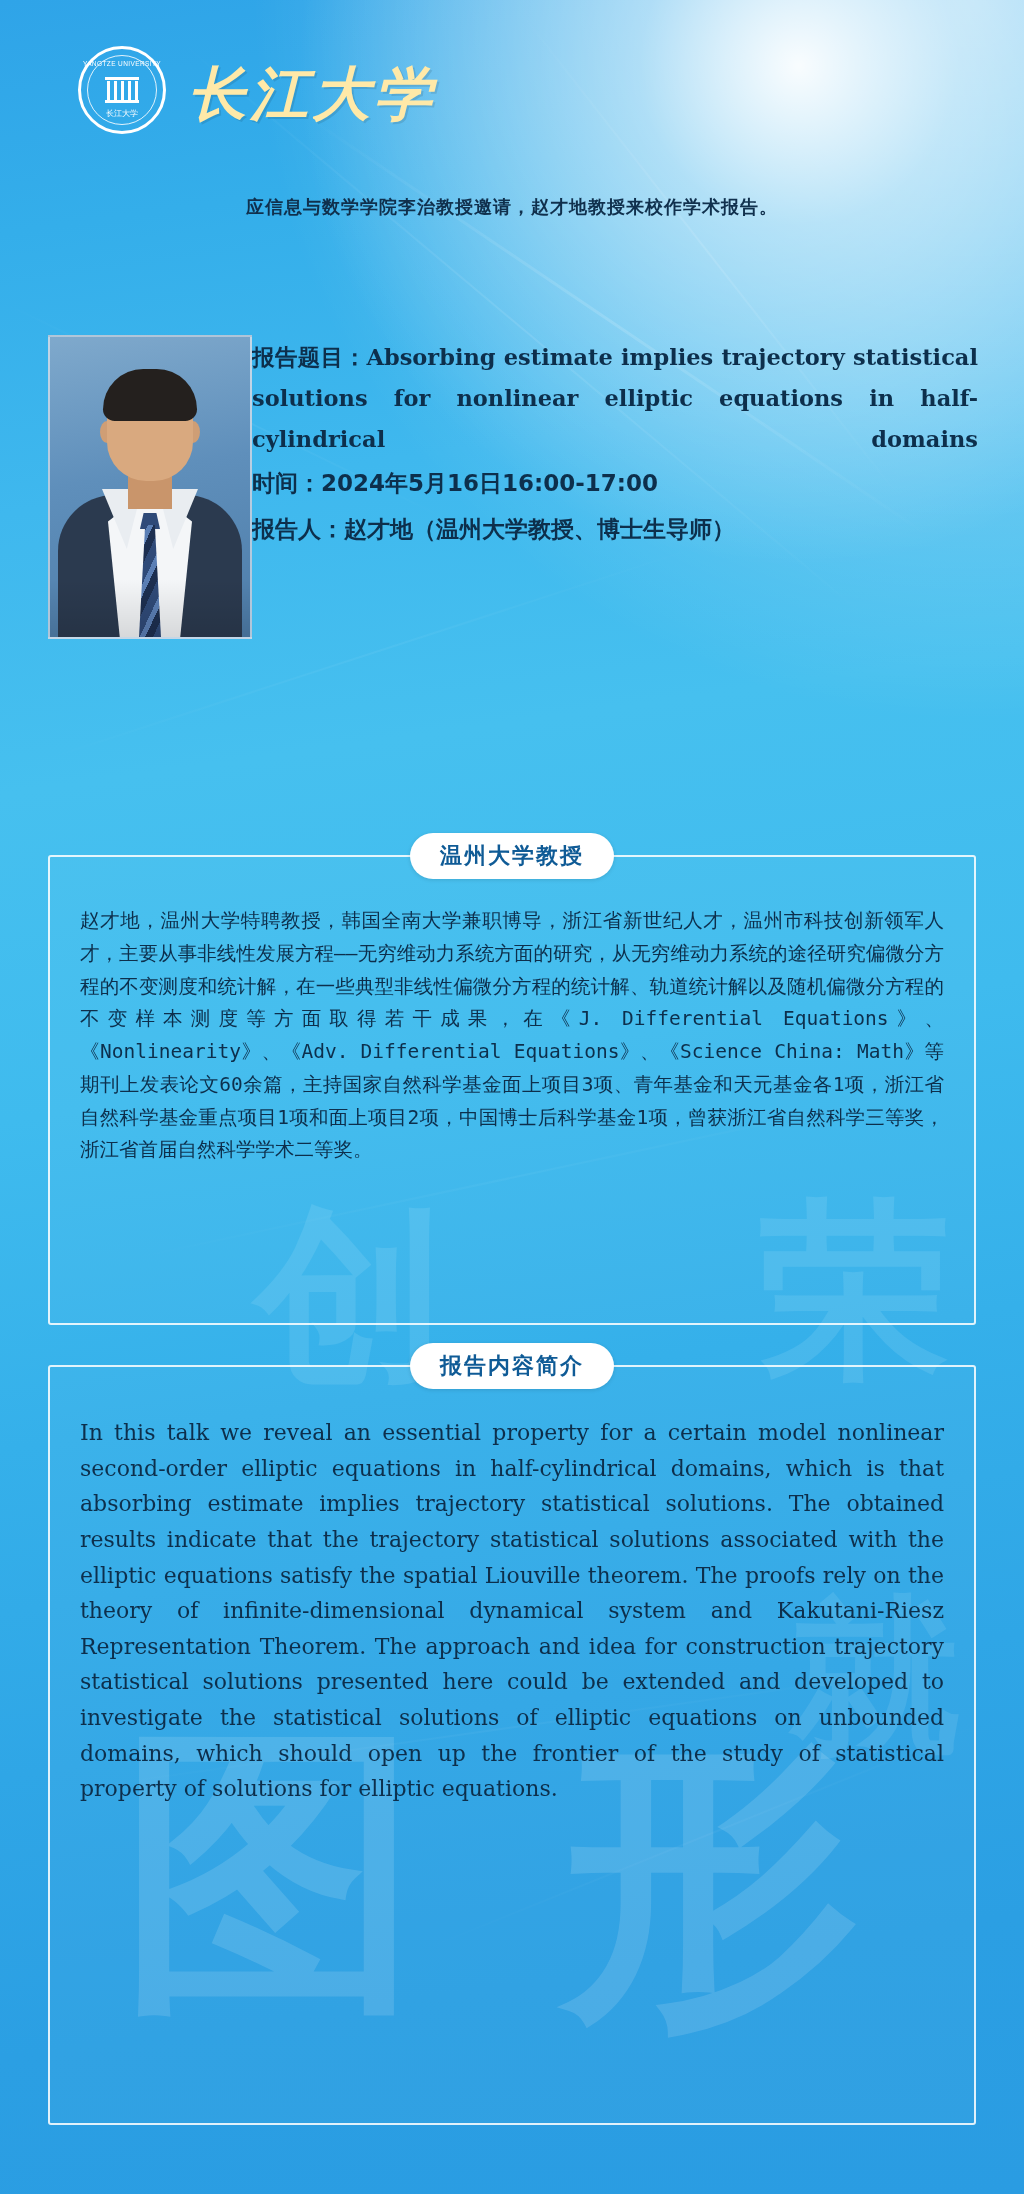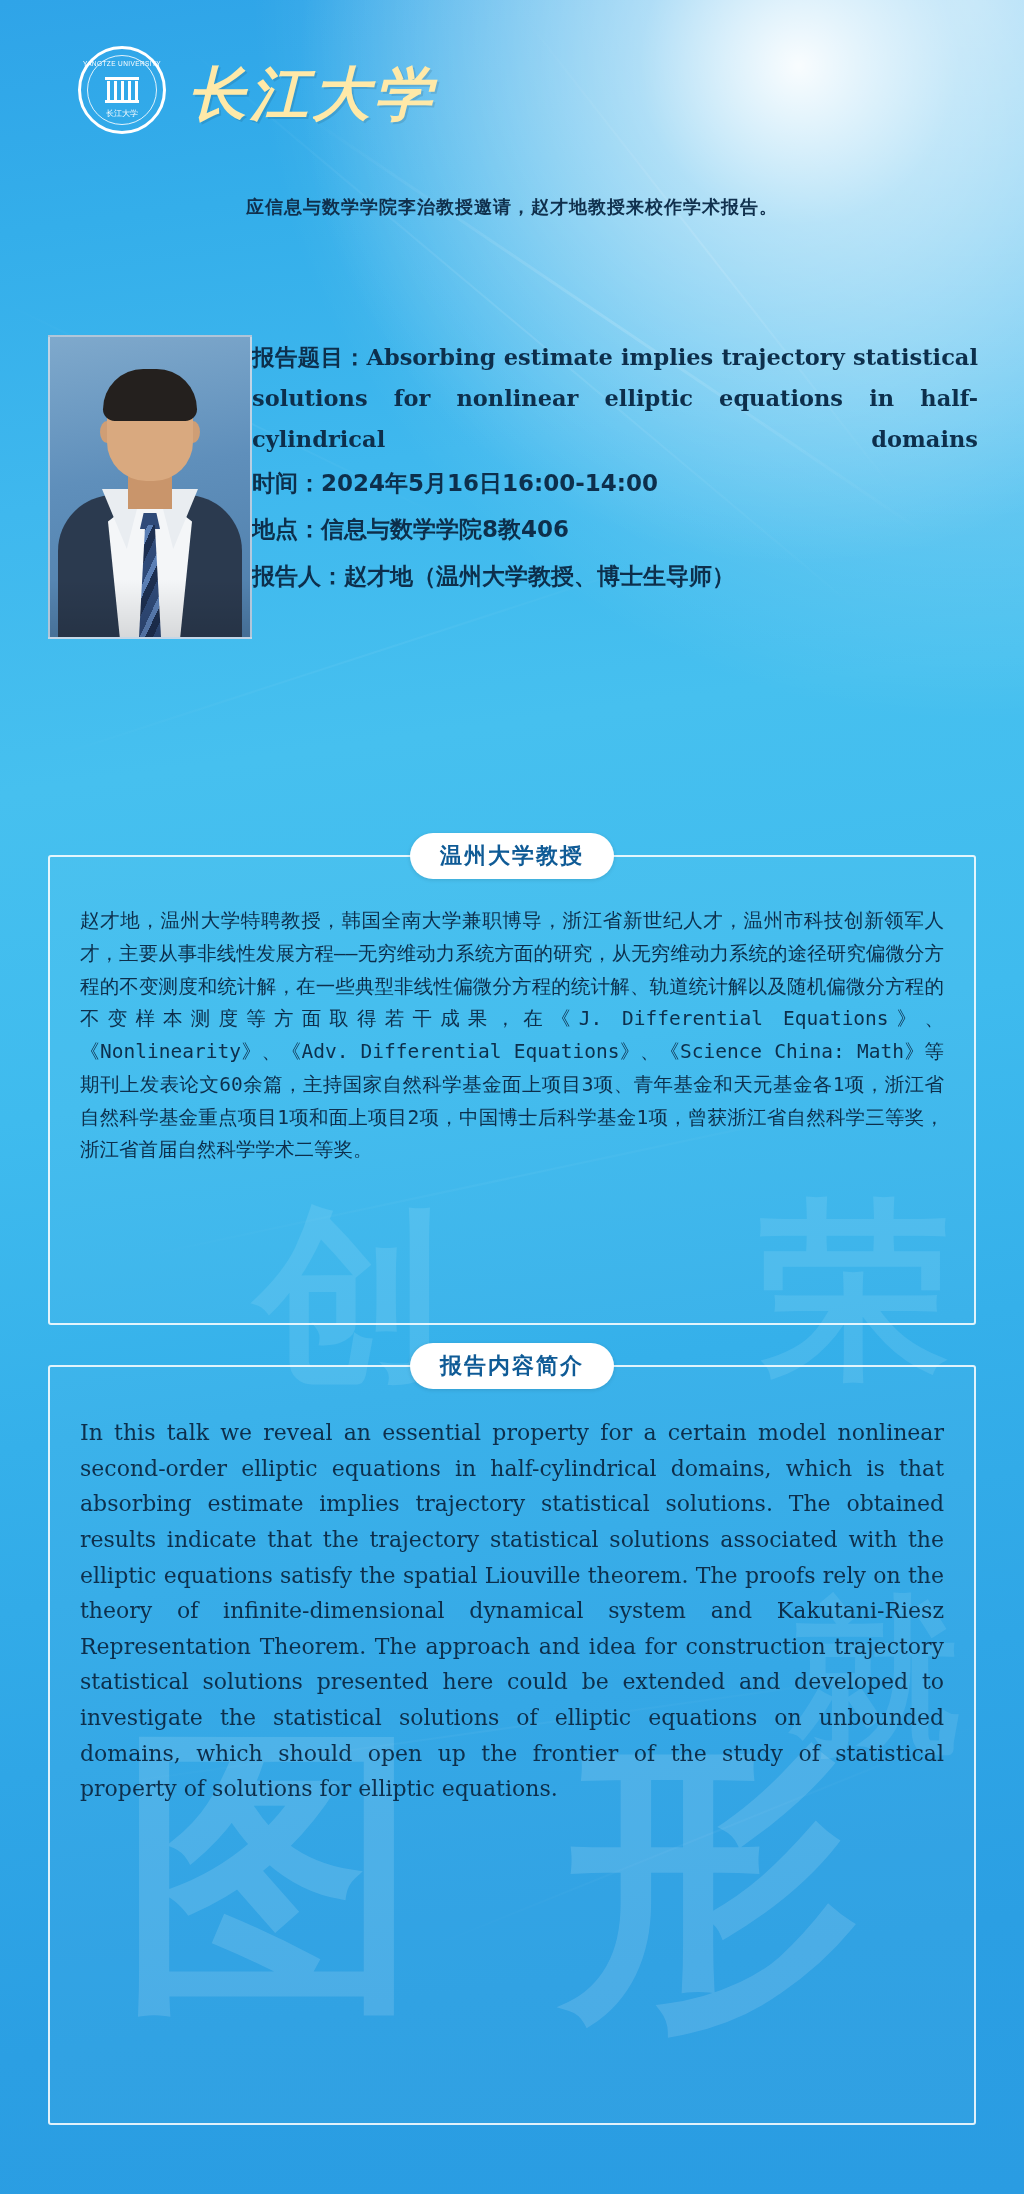--- a/index.html
+++ b/index.html
@@ -351,24 +351,21 @@
       <div class="p-head"></div>
       <div class="p-hair"></div>
       <div class="p-shoulder-shadow"></div>
     </div>
 
     <div class="info-text">
       <div class="title-line">
         <span class="lbl">报告题目：</span><span>Absorbing estimate implies trajectory statistical solutions for nonlinear elliptic equations in half-cylindrical domains</span>
       </div>
       <div class="info-line">
-        <span class="info-label">时间：</span><span>2024年5月16日16:00-14:00</span>
-      </div>
-      <div class="info-line">
-        <span class="info-label">地点：</span><span>信息与数学学院8教406</span>
+        <span class="info-label">时间：</span><span>2024年5月16日16:00-17:00</span>
       </div>
       <div class="info-line">
         <span class="info-label">报告人：</span><span>赵才地（温州大学教授、博士生导师）</span>
       </div>
     </div>
   </div>
 
   <div class="panel" id="bio-panel">
     <div class="panel-title">温州大学教授</div>
     <div class="panel-body">

